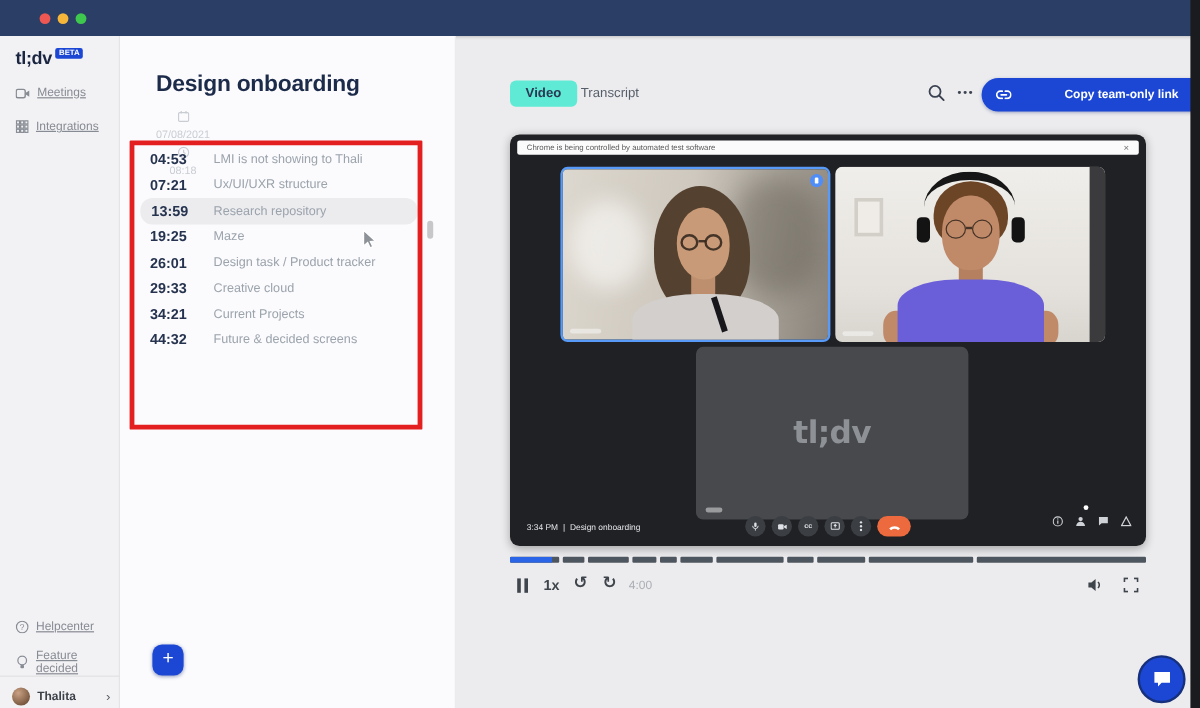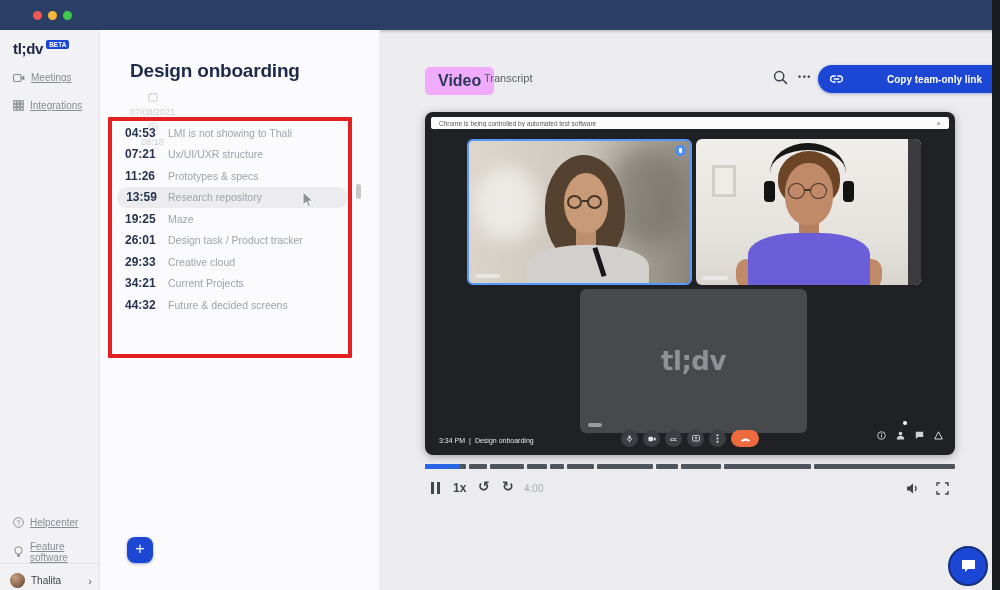--- a/index.html
+++ b/index.html
@@ -21,42 +21,42 @@
   .sidebar{position:absolute;left:0;top:30px;width:100px;height:560px;background:#f2f2f4;border-right:1px solid #e4e4e7;}
   .logo-row{position:absolute;left:13px;top:10px;display:flex;align-items:center;}
   .logo{font-size:15px;font-weight:800;color:#1b2742;letter-spacing:-.3px;}
   .logo-badge{margin-left:3px;background:var(--accent,#1b47d4);color:#fff;font-size:6.5px;font-weight:700;
               padding:1px 3px;border-radius:2px;position:relative;top:-4px;}
   .side-item{position:absolute;left:13px;display:flex;align-items:center;gap:6px;color:#878b93;font-size:10px;cursor:default;text-decoration:underline;}
   .side-item svg{flex:none;}
   .side-divider{position:absolute;left:0;top:533px;width:100px;height:1px;background:#e2e2e5;}
   .user-row{position:absolute;left:10px;top:543px;width:82px;display:flex;align-items:center;gap:6px;}
   .avatar{width:15px;height:15px;border-radius:50%;background:radial-gradient(circle at 35% 30%,#caa184,#7c5b42 70%,#4c3826);}
-  .user-name{font-size:10px;color:#3c4149;font-weight:400;}
+  .user-name{font-size:10px;color:#3c4149;font-weight:700;}
   .user-chevron{margin-left:auto;color:#555a62;font-size:11px;line-height:10px;}
 
   
   .content-col{position:absolute;left:100px;top:30px;width:280px;height:560px;background:#fbfbfd;border-right:1px solid #ebebee;}
   .page-title{position:absolute;left:130px;top:60px;font-size:19px;font-weight:700;color:#1d2b4a;letter-spacing:-.2px;}
   .meta-row{position:absolute;left:130px;top:92px;display:flex;align-items:center;gap:5px;color:#c9cdd3;font-size:9px;flex-direction:column;}
   .annotation-box{position:absolute;left:108px;top:117px;width:244px;height:241px;border:4px solid var(--red,#e41f1f);
                   border-radius:1px;pointer-events:none;z-index:20;}
   .chapter-list{position:absolute;left:117px;top:122px;width:231px;z-index:10;}
   .chapter-row{display:flex;align-items:center;height:21.5px;padding:0 8px;border-radius:10px;}
   .chapter-row.highlighted{background:#ececef;text-align:center;}
   .ch-time{font-size:12px;font-weight:700;color:#26334f;width:33px;flex:none;}
-  .ch-label{font-size:10.5px;color:#9ba3ac;margin-left:10px;white-space:nowrap;}
+  .ch-label{font-size:10.5px;color:#9ba3ac;margin-left:20px;white-space:nowrap;}
   .scroll-thumb{position:absolute;left:356px;top:184px;width:5px;height:15px;background:#c7c7ca;border-radius:3px;z-index:25;}
   .cursor{position:absolute;left:301px;top:191px;z-index:40;}
   .fab-plus{position:absolute;left:127px;top:537px;width:26px;height:26px;border-radius:8px;background:var(--accent,#1b47d4);
             color:#fff;font-size:16px;font-weight:400;text-align:center;line-height:24px;box-shadow:0 1px 3px rgba(20,40,120,.4);}
 
   
-  .tab-video{position:absolute;left:425px;top:67px;background:#f0abfc;border-radius:5px;padding:5px 13px;
-             font-size:16px;font-weight:700;color:#2a3853;}
+  .tab-video{position:absolute;left:425px;top:67px;background:#5eead4;border-radius:5px;padding:5px 13px;
+             font-size:11px;font-weight:700;color:#2a3853;}
   .tab-transcript{position:absolute;left:484px;top:72px;font-size:11px;color:#565e69;}
   .search-btn{position:absolute;left:773px;top:70px;}
   .dots-btn{position:absolute;left:798px;top:72px;color:#3c4350;font-size:9px;letter-spacing:1.5px;font-weight:700;}
   .copy-btn{position:absolute;left:818px;top:65px;height:28px;border-radius:14px;background:var(--accent,#1b47d4);
             display:flex;align-items:center;overflow:hidden;box-shadow:0 1px 3px rgba(20,40,120,.35);gap:36px;}
   .copy-btn .link-ic{padding:0 8px 0 12px;display:flex;align-items:center;}
   .copy-btn .copy-label{color:#fff;font-size:10px;font-weight:700;padding-right:12px;white-space:nowrap;}
   .copy-btn .chev-box{width:29px;height:28px;background:#152a63;display:flex;align-items:center;justify-content:center;
                       color:#fff;font-size:9px;}
 
@@ -178,21 +178,21 @@
         <circle cx="5.5" cy="5.5" r="4.8" fill="none" stroke="#878b93" stroke-width="1"></circle>
         <text x="5.5" y="8" font-size="7" fill="#878b93" text-anchor="middle" font-family="Liberation Sans">?</text>
       </svg>
       <span>Helpcenter</span>
     </div>
     <div class="side-item" style="top:511px;">
       <svg width="11" height="12" viewBox="0 0 11 12">
         <circle cx="5.5" cy="4.4" r="3.6" fill="none" stroke="#878b93" stroke-width="1"></circle>
         <rect x="4" y="8.2" width="3" height="2.6" rx="0.8" fill="#878b93"></rect>
       </svg>
-      <span>Feature software</span>
+      <span>Feature decided</span>
     </div>
     <div class="side-divider"></div>
     <div class="user-row">
       <span class="avatar"></span>
       <span class="user-name">Thalita</span>
       <span class="user-chevron">›</span>
     </div>
   </div>
 
   <div class="content-col"></div>
@@ -216,24 +216,20 @@
       <div class="chapter-row">
         <span class="ch-time">04:53</span>
         <span class="ch-label">LMI is not showing to Thali</span>
       </div>
 
       <div class="chapter-row">
         <span class="ch-time">07:21</span>
         <span class="ch-label">Ux/UI/UXR structure</span>
       </div>
 
-      <div class="chapter-row">
-        <span class="ch-time">11:26</span>
-        <span class="ch-label">Prototypes &amp; specs</span>
-      </div>
 
       <div class="chapter-row highlighted">
         <span class="ch-time">13:59</span>
         <span class="ch-label">Research repository</span>
       </div>
 
 
       <div class="chapter-row">
         <span class="ch-time">19:25</span>
         <span class="ch-label">Maze</span>

